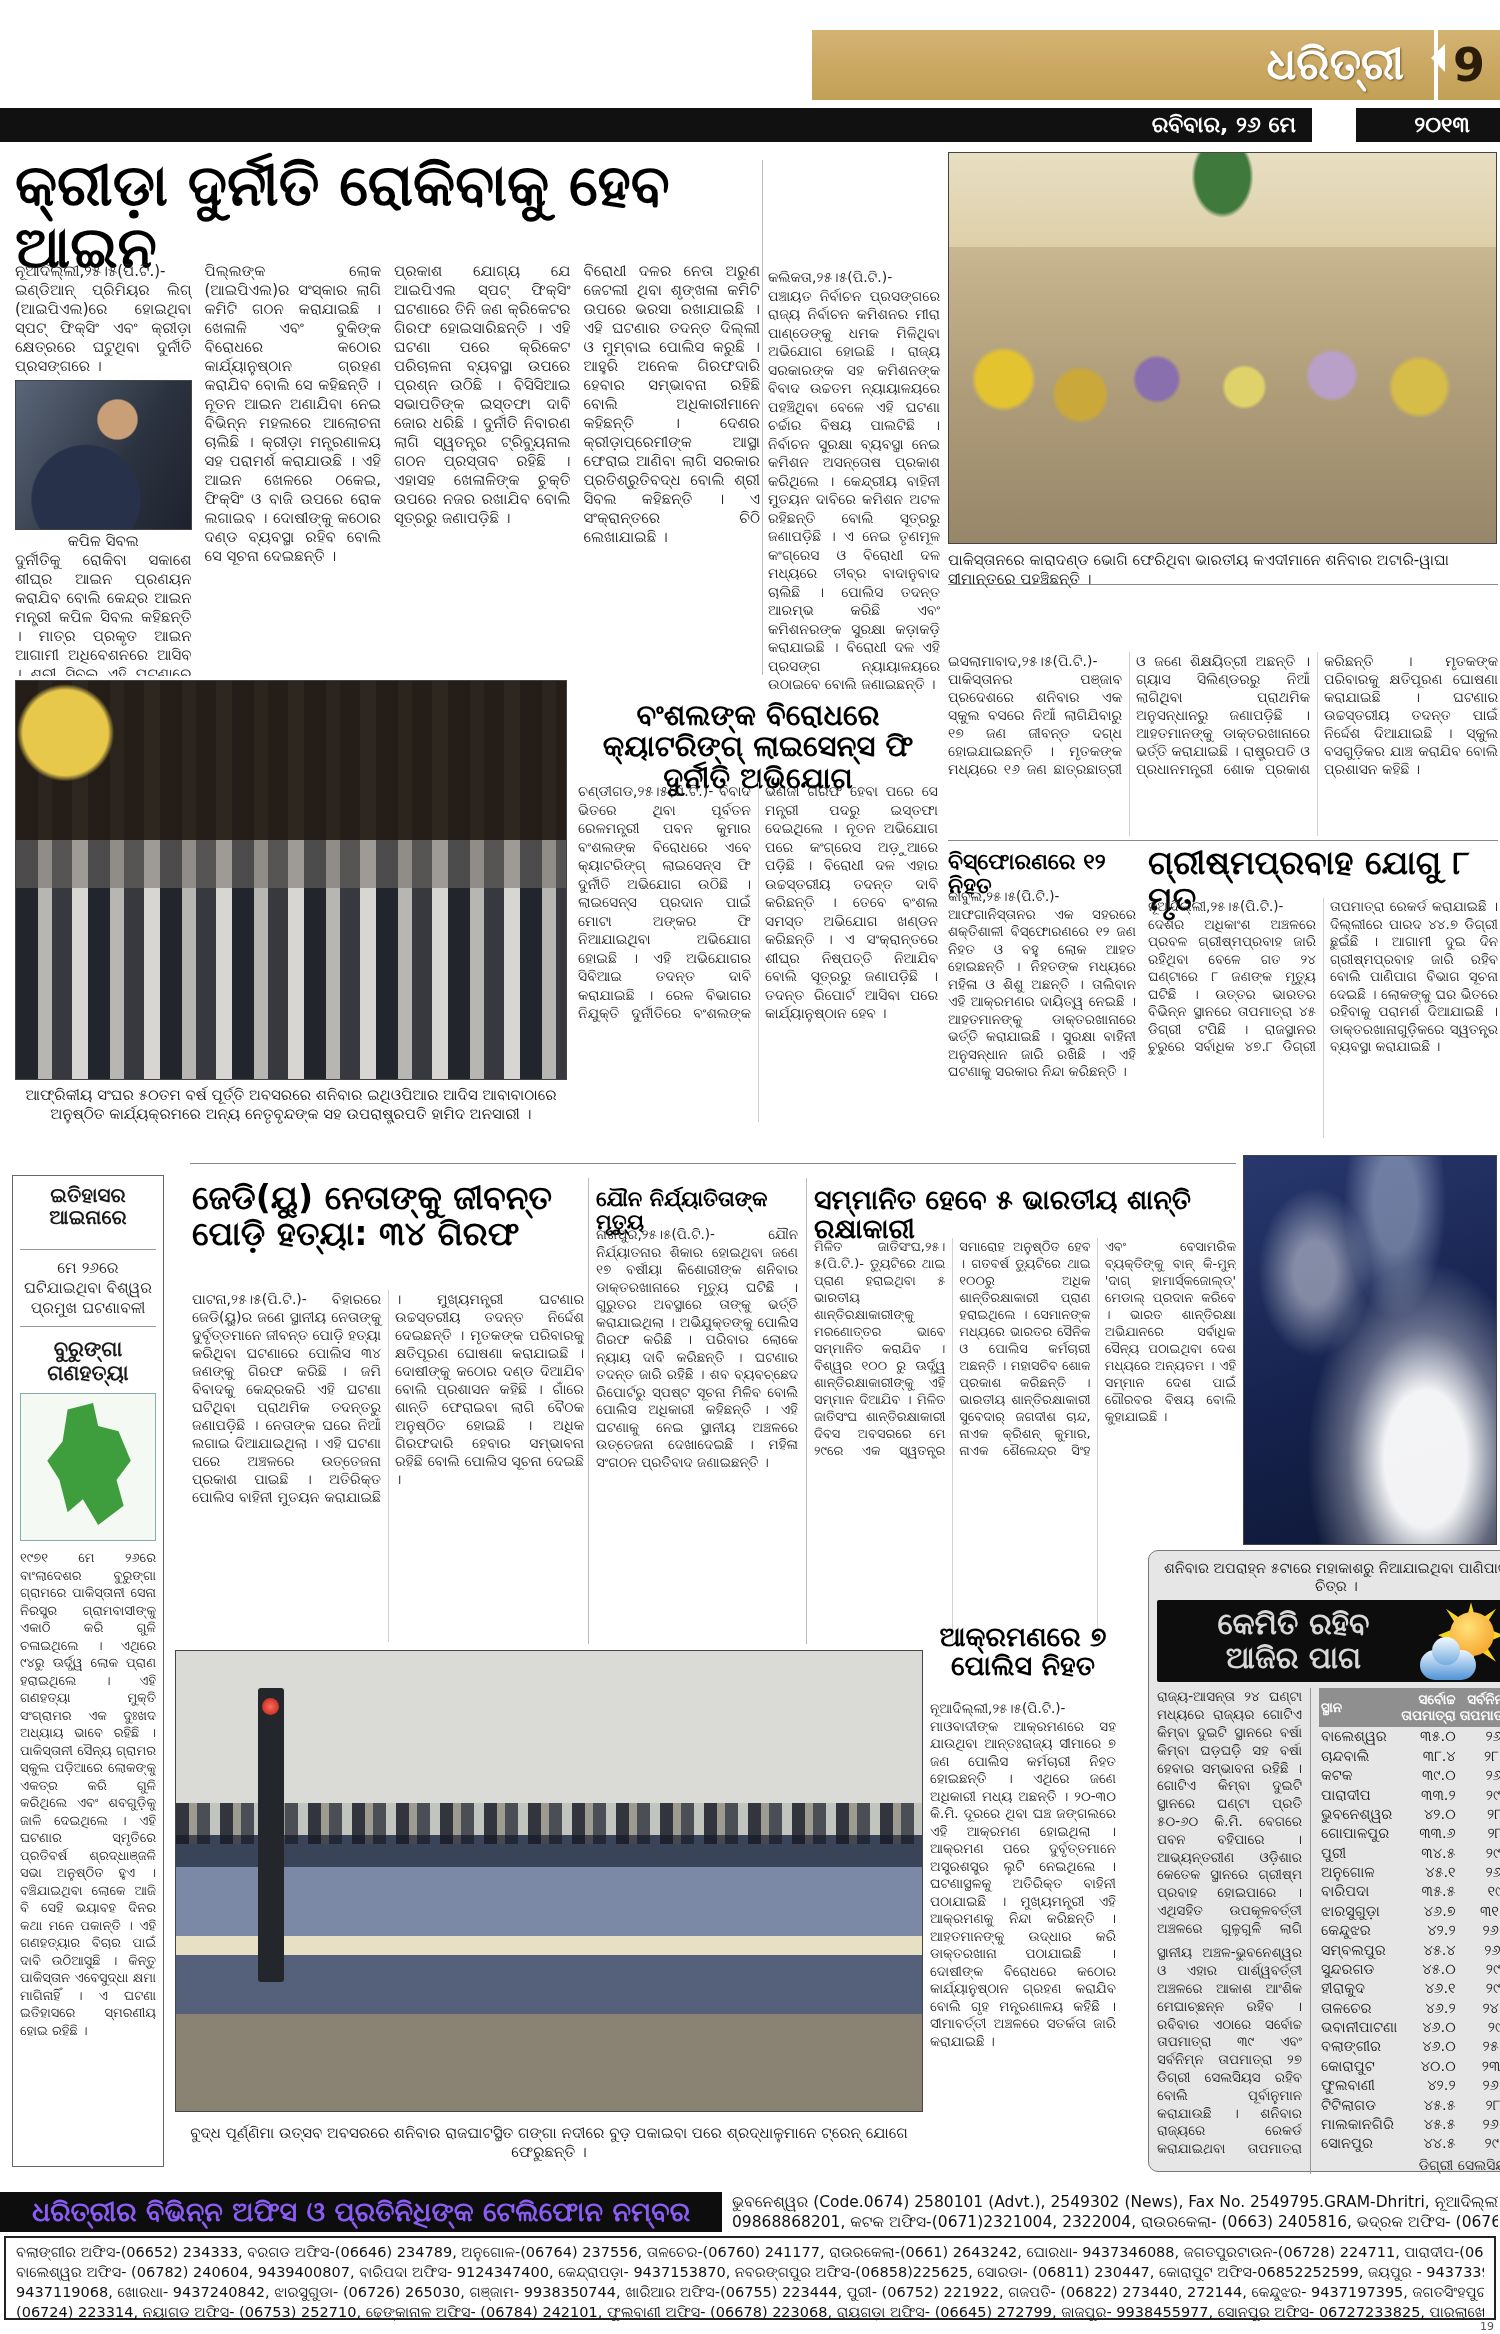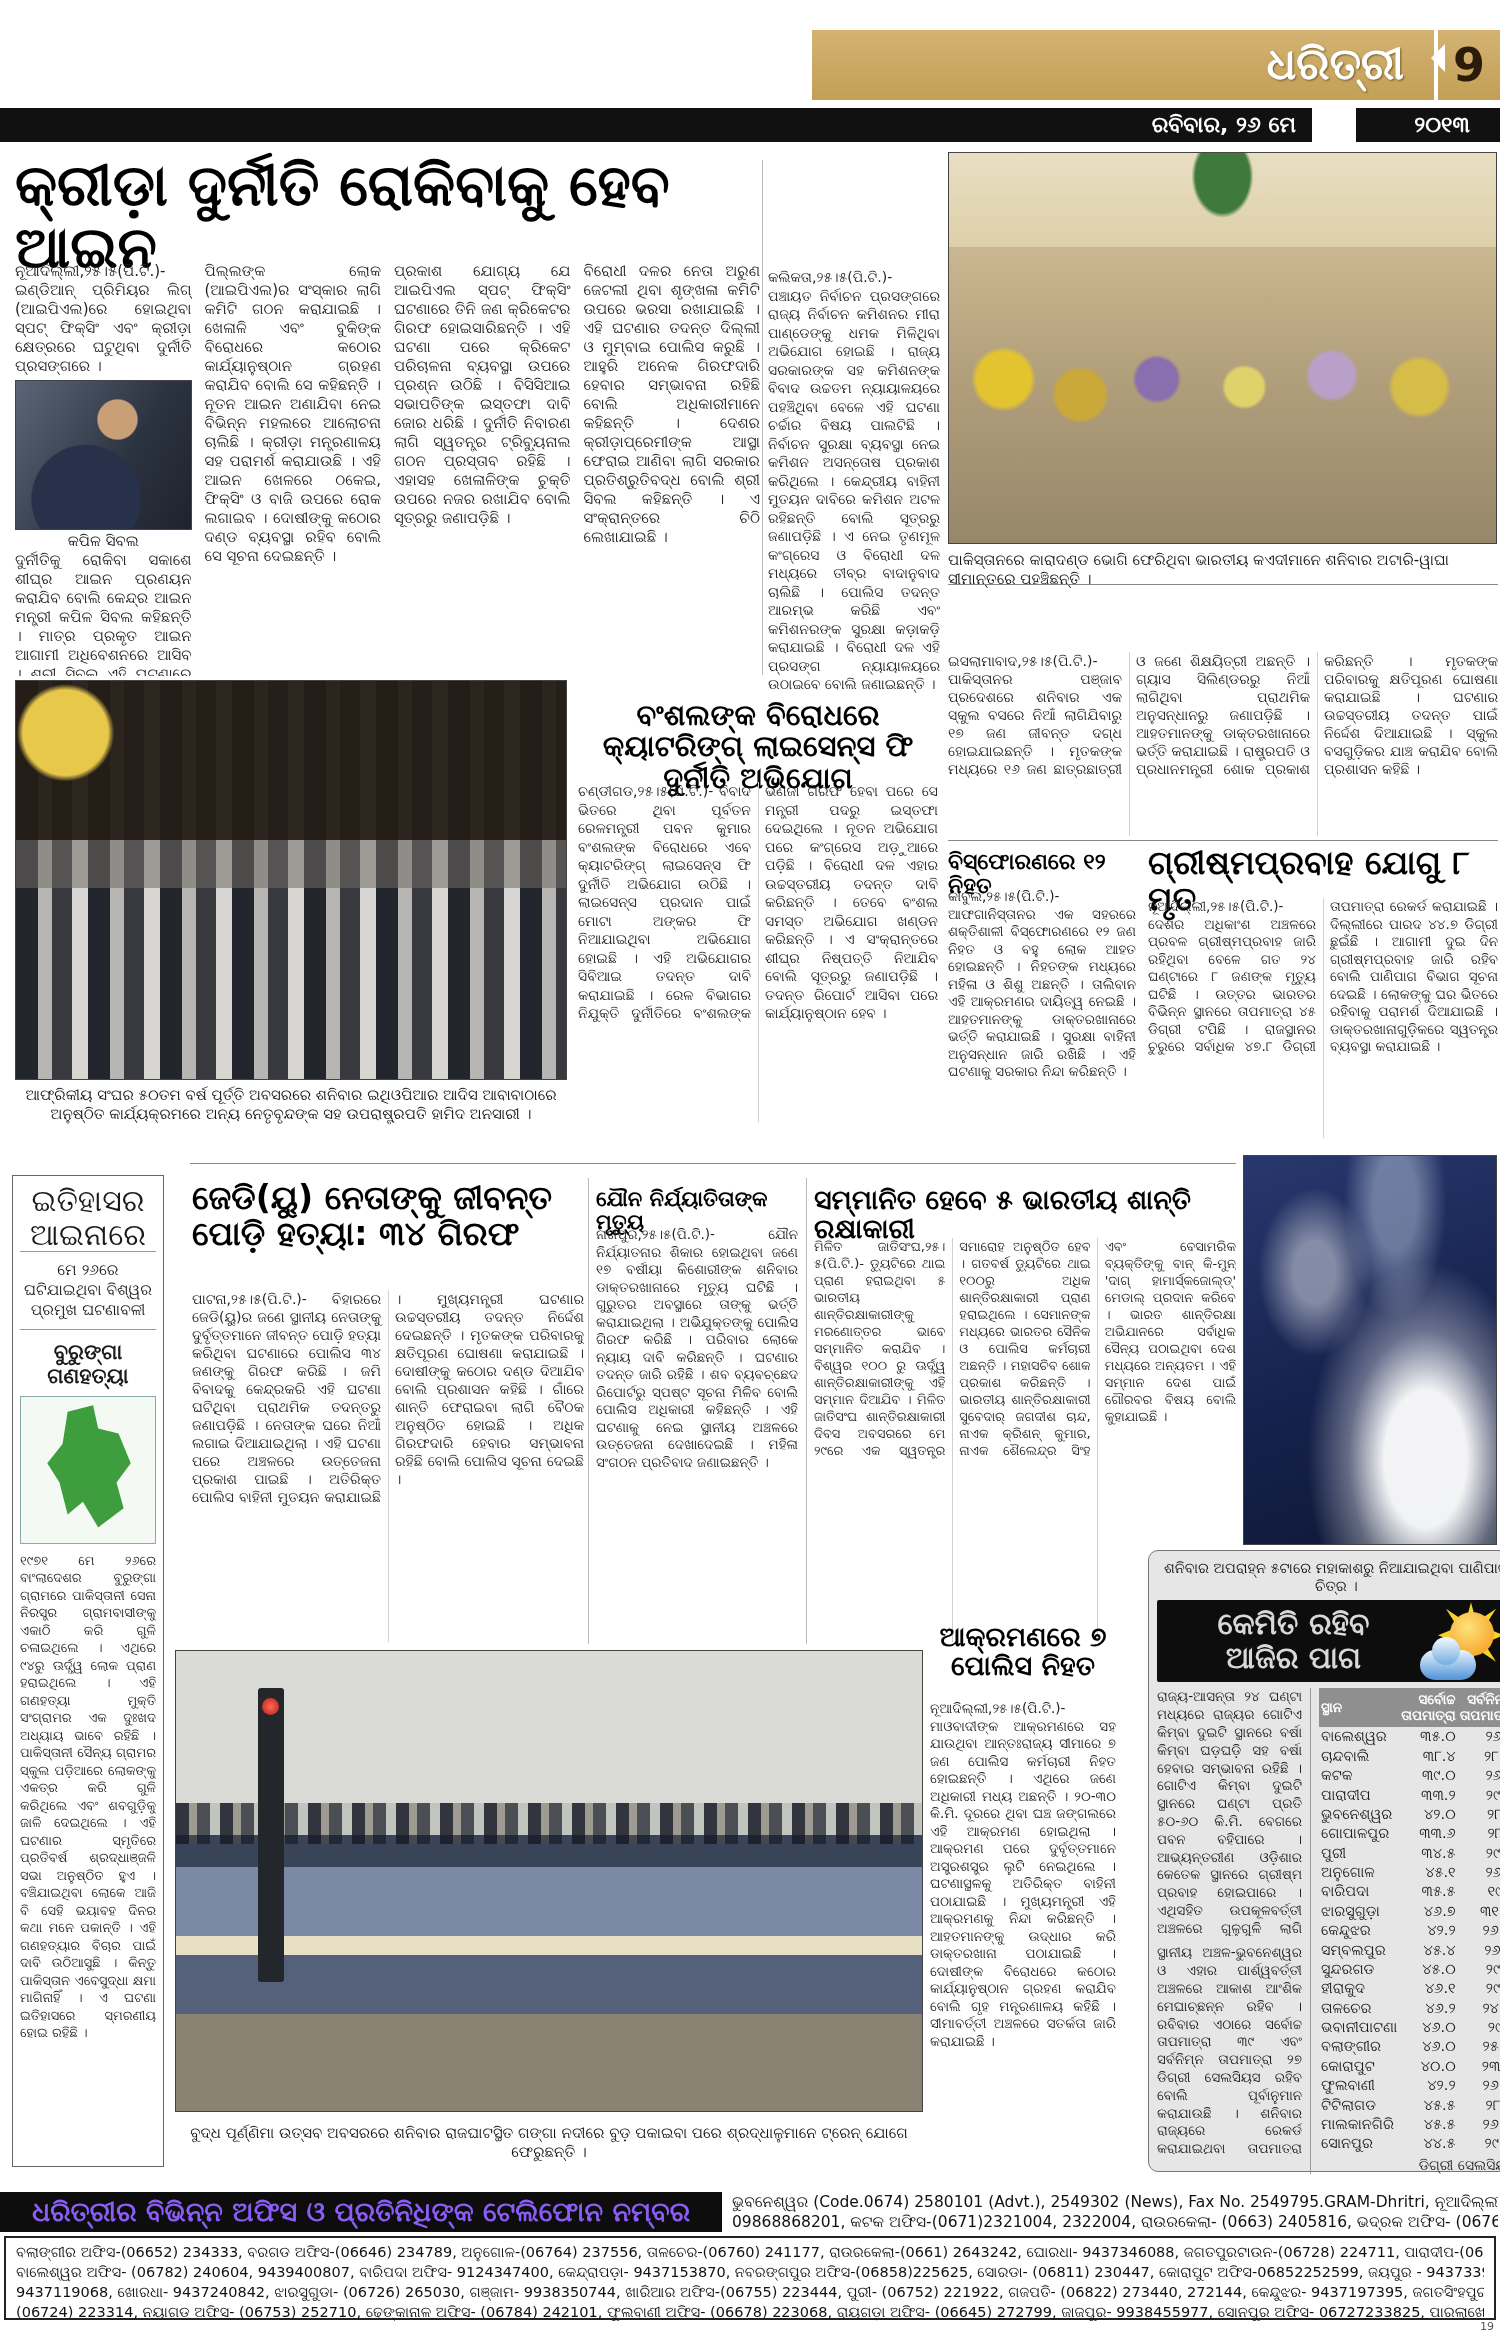--- a/index.html
+++ b/index.html
@@ -58,21 +58,21 @@
     radial-gradient(ellipse at 72% 78%, rgba(255,255,255,.95) 0 16%, rgba(255,255,255,.35) 30%, transparent 46%),
     radial-gradient(ellipse at 28% 30%, rgba(255,255,255,.45) 0 8%, transparent 22%),
     radial-gradient(ellipse at 60% 12%, rgba(225,238,255,.4) 0 10%, transparent 24%),
     linear-gradient(160deg,#28386e,#16224d 55%,#0d1734); }
   .map-box{ background:#f4f9f4; border:1px solid #8aa; position:relative; }
   .map-shape{ position:absolute; left:12%; top:6%; width:76%; height:88%; background:#3e9e3e;
     clip-path:polygon(30% 5%,55% 0,60% 18%,80% 22%,92% 45%,78% 60%,85% 80%,60% 95%,45% 75%,30% 85%,22% 60%,10% 45%,25% 30%); }
 
   
   .history-box{ border:1px solid #666; background:#fff; padding:8px 7px; }
-  .history-title{ font-size:30px; font-weight:normal; text-align:center; line-height:1.12; border-bottom:1px solid #999; padding-bottom:0; }
+  .history-title{ font-size:20px; font-weight:bold; text-align:center; line-height:1.12; border-bottom:1px solid #999; padding-bottom:20px; }
   .history-sub{ font-size:15.5px; text-align:center; line-height:1.3; padding:8px 0; border-bottom:1px solid #999; }
   .history-head{ font-size:21px; font-weight:bold; text-align:center; padding:10px 0 8px; }
 
   
   .weather-box{ background:#e6e6e6; border:1.5px solid #777; border-radius:10px; padding:8px;margin-left:25px; }
   .weather-title-bar{ background:#0d0d0d; border-radius:2px; display:flex; align-items:center; justify-content:space-between; padding:4px 10px; height:82px; }
   .weather-title{ color:#d8d8d8; font-size:30px; font-weight:bold; text-align:center; flex:1; line-height:1.15; }
   .wicon{ position:relative; width:86px; height:78px; }
   .wicon .rays{ position:absolute; right:2px; top:0; width:66px; height:66px; background:#f5d327;
     clip-path:polygon(50% 0,58% 30%,88% 10%,70% 38%,100% 50%,70% 62%,88% 90%,58% 70%,50% 100%,42% 70%,12% 90%,30% 62%,0 50%,30% 38%,12% 10%,42% 30%); }

